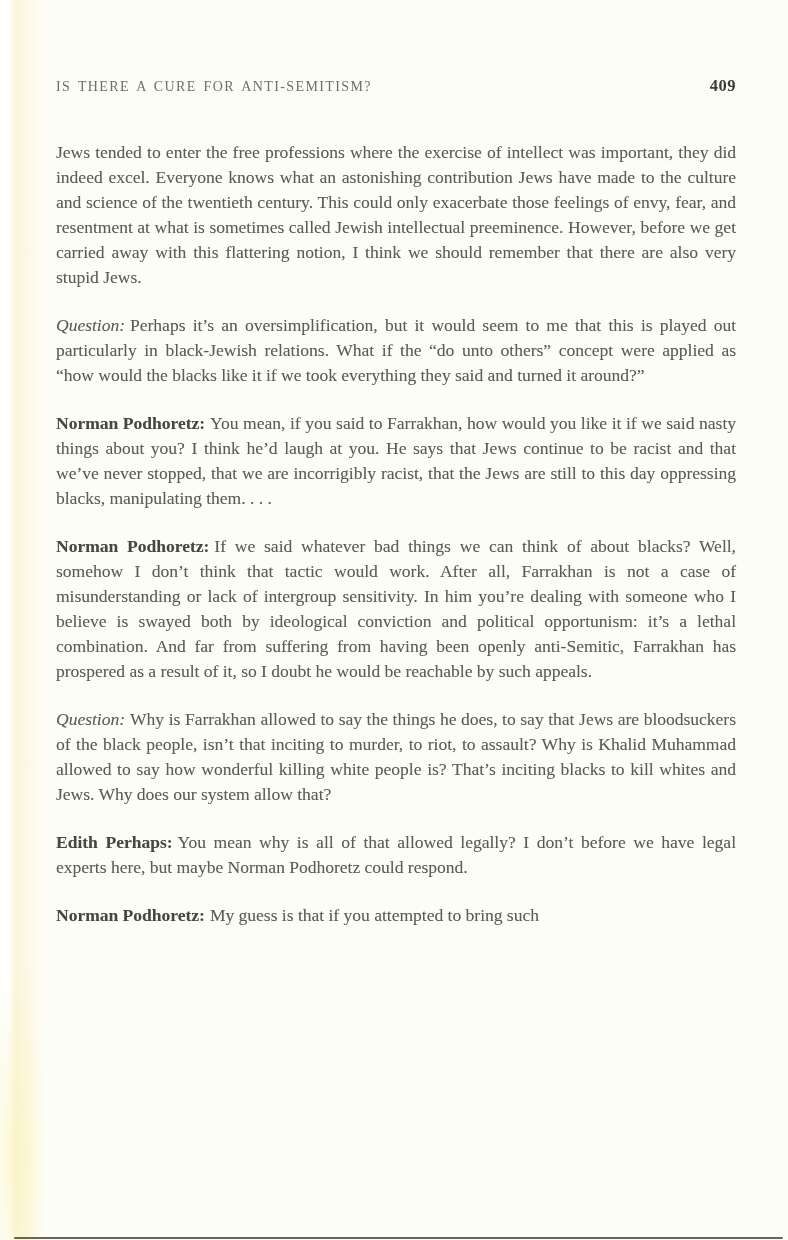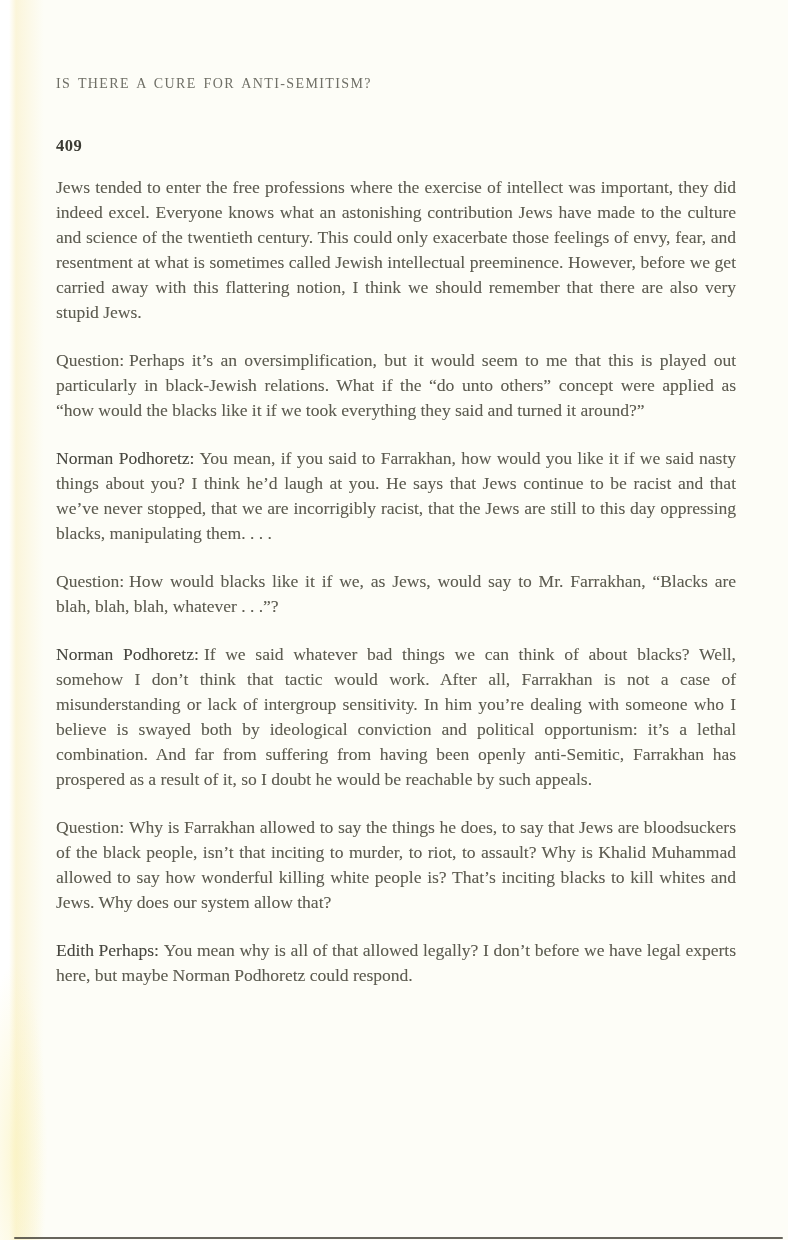--- a/index.html
+++ b/index.html
@@ -21,51 +21,49 @@
     width: 48px; height: 280px;
     background: radial-gradient(ellipse at 30% 70%, rgba(250,242,185,0.6), rgba(250,242,185,0) 70%);
     pointer-events: none;
   }
   .content {
     position: absolute;
     left: 56px; right: 52px; top: 76px;
   }
   .running-head {
     display: flex;
-    justify-content: center;
+    justify-content: space-between;
     align-items: baseline;
-    flex-direction: column;
   }
   .running-head-title {
     font-size: 14px;
     letter-spacing: 1.4px;
     word-spacing: 2px;
     color: #6f6f66;
   }
   .page-number {
     font-weight: bold;
     font-size: 16.5px;
     letter-spacing: 0.5px;
     color: #3b3b33;
-    margin-top: 44px;
   }
-  .body-text { margin-top: 19px; }
+  .body-text { margin-top: 44px; }
   .body-text p {
     font-size: 17.5px;
     line-height: 25px;
     color: #5d5c51;
     text-align: justify;
     text-align-last: left;
     margin: 0 0 23px 0;
     text-shadow: 0.2px 0.2px 0.6px rgba(92,90,77,0.30);
   }
   .speaker { margin-right: 5px; }
   .speaker:empty { margin-right: 0; }
-  .speaker-bold { font-weight: normal; color: #474740; }
-  .speaker-italic { }
+  .speaker-bold { font-weight: bold; color: #474740; }
+  .speaker-italic { font-style: italic; }
   .bottom-edge-line {
     position: absolute;
     left: 14px; right: 5px; bottom: 1px;
     height: 2px;
     background: #4c4a41;
     opacity: 0.85;
     border-radius: 1px;
   }
 </style>
 </head>
@@ -82,26 +80,26 @@
     </div>
 
     <div class="body-text">
 
       <p><span class="speaker"></span><span>Jews tended to enter the free professions where the exercise of intellect was important, they did indeed excel. Everyone knows what an astonishing contribution Jews have made to the culture and science of the twentieth century. This could only exacerbate those feelings of envy, fear, and resentment at what is sometimes called Jewish intellectual preeminence. However, before we get carried away with this flattering notion, I think we should remember that there are also very stupid Jews.</span></p>
 
       <p><span class="speaker speaker-italic">Question:</span><span>Perhaps it’s an oversimplification, but it would seem to me that this is played out particularly in black-Jewish relations. What if the “do unto others” concept were applied as “how would the blacks like it if we took everything they said and turned it around?”</span></p>
 
       <p><span class="speaker speaker-bold">Norman Podhoretz:</span><span>You mean, if you said to Farrakhan, how would you like it if we said nasty things about you? I think he’d laugh at you. He says that Jews continue to be racist and that we’ve never stopped, that we are incorrigibly racist, that the Jews are still to this day oppressing blacks, manipulating them. . . .</span></p>
 
-      <p><span class="speaker speaker-italic">Question:</span><span>How would blacks like it if we, as Jews, would say to Mr. Farrakhan, “Blacks are blah, blah, blah, whatever . . .”?</span></p>
 
       <p><span class="speaker speaker-bold">Norman Podhoretz:</span><span>If we said whatever bad things we can think of about blacks? Well, somehow I don’t think that tactic would work. After all, Farrakhan is not a case of misunderstanding or lack of intergroup sensitivity. In him you’re dealing with someone who I believe is swayed both by ideological conviction and political opportunism: it’s a lethal combination. And far from suffering from having been openly anti-Semitic, Farrakhan has prospered as a result of it, so I doubt he would be reachable by such appeals.</span></p>
 
       <p><span class="speaker speaker-italic">Question:</span><span>Why is Farrakhan allowed to say the things he does, to say that Jews are bloodsuckers of the black people, isn’t that inciting to murder, to riot, to assault? Why is Khalid Muhammad allowed to say how wonderful killing white people is? That’s inciting blacks to kill whites and Jews. Why does our system allow that?</span></p>
 
       <p><span class="speaker speaker-bold">Edith Perhaps:</span><span>You mean why is all of that allowed legally? I don’t before we have legal experts here, but maybe Norman Podhoretz could respond.</span></p>
 
+      <p><span class="speaker speaker-bold">Norman Podhoretz:</span><span>My guess is that if you attempted to bring such</span></p>
 
     </div>
   </div>
 
   <div class="bottom-edge-line"></div>
 </div>
 
 </body></html>

